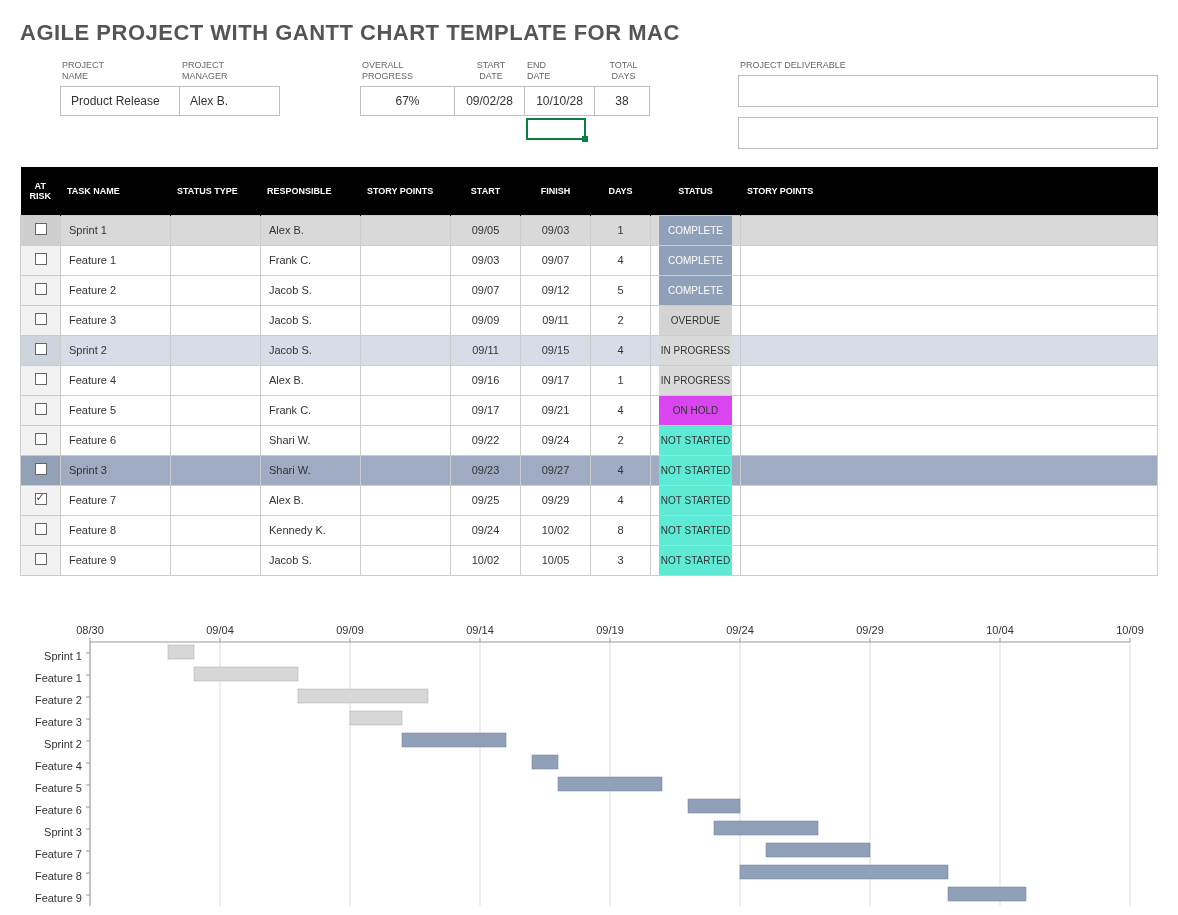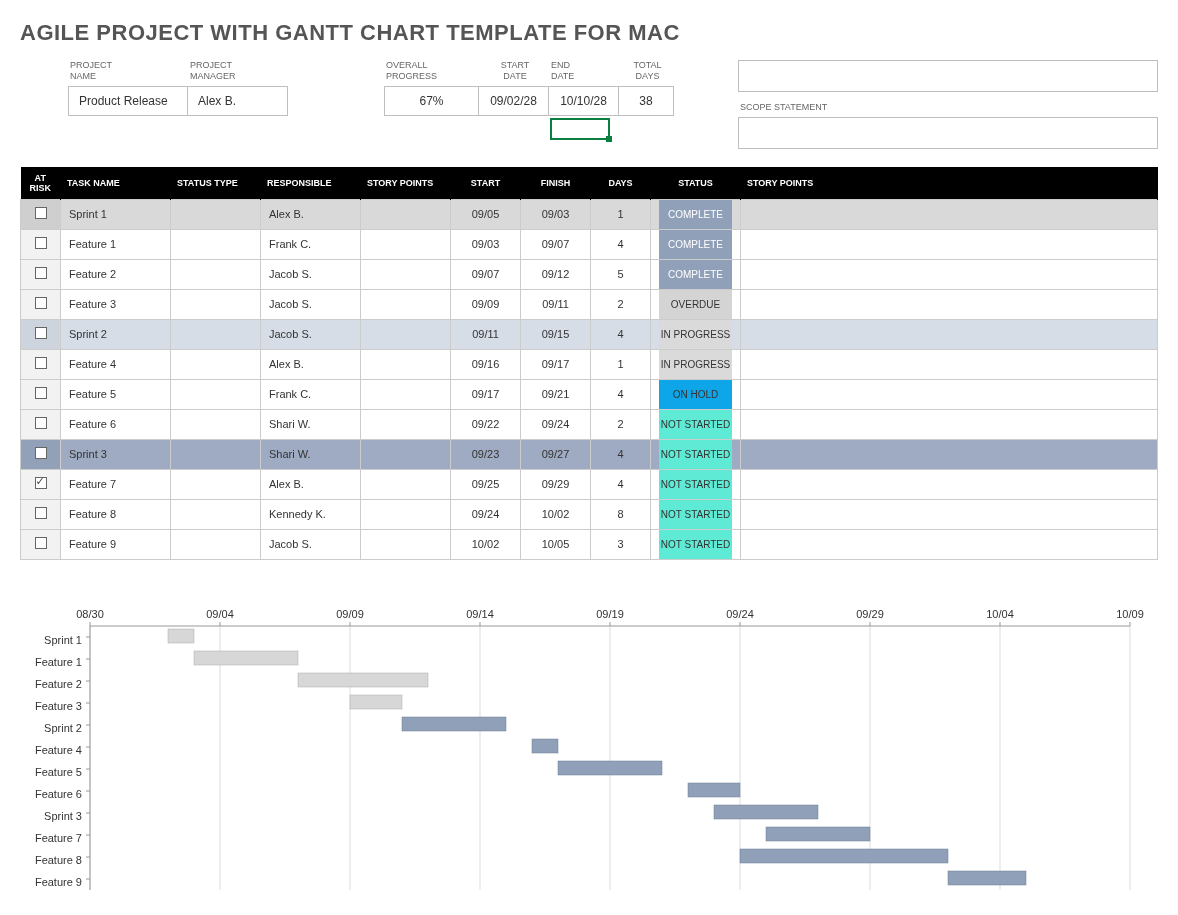--- a/index.html
+++ b/index.html
@@ -16,21 +16,21 @@
     font-weight: bold;
     letter-spacing: 0.5px;
     color: #555;
     margin-bottom: 14px;
   }
 
   
   .summary-row {
     display: flex;
     align-items: flex-start;
-    gap: 8px;
+    gap: 0;
     margin-bottom: 18px;
   }
   .summary-block { display:flex; flex-direction:column; align-items:stretch; }
   .summary-block .label, .right-block .label {
     font-size: 9px;
     font-weight: 500;
     color: #666;
     padding: 0 0 4px 2px;
     white-space: pre-line;
     line-height: 1.2;
@@ -80,21 +80,21 @@
     border-collapse: collapse;
     font-size: 11px;
     margin-top: 6px;
   }
   table.tasks th {
     background: #000;
     color: #fff;
     font-size: 9px;
     font-weight: 600;
     text-align: left;
-    padding: 6px 6px;
+    padding: 14px 6px;
     border-right: 1px solid #000;
     white-space: pre-line;
     vertical-align: middle;
     height: 28px;
   }
   table.tasks th.center, table.tasks td.center { text-align:center; }
   table.tasks td {
     border: 1px solid #ccc;
     padding: 0 8px;
     height: 30px;
@@ -129,21 +129,21 @@
     font-size:10px;
     height:100%;
     display:flex;
     align-items:center;
     justify-content:center;
     font-weight:500;
   }
   .st-COMPLETE    { background:#8fa0b8; color:#fff; }
   .st-OVERDUE     { background:#d4d4d4; color:#333; }
   .st-INPROGRESS  { background:#dadada; color:#333; }
-  .st-ONHOLD      { background:#0ea5e9; color:#333; }
+  .st-ONHOLD      { background:#d946ef; color:#333; }
   .st-NOTSTARTED  { background:#5eead4; color:#333; }
 
   
   .gantt {
     margin-top: 44px;
     position: relative;
     width: 1100px;
     margin-left: 0px;
   }
   .gantt-svg { overflow: visible; }
@@ -195,24 +195,24 @@
     </div>
     <div class="summary-block" style="width:55px">
       <div class="label" style="text-align:center">TOTAL
 DAYS</div>
       <div class="cell" style="justify-content:center">38</div>
     </div>
   </div>
 
   <div class="right-blocks">
     <div class="right-block">
+      <div class="label">PROJECT DELIVERABLE</div>
       <div class="big-cell"></div>
     </div>
     <div class="right-block">
-      <div class="label">SCOPE STATEMENT</div>
       <div class="big-cell"></div>
     </div>
   </div>
 </div>
 
 <table class="tasks">
   <colgroup>
     <col style="width:40px">
     <col style="width:110px">
     <col style="width:90px">

